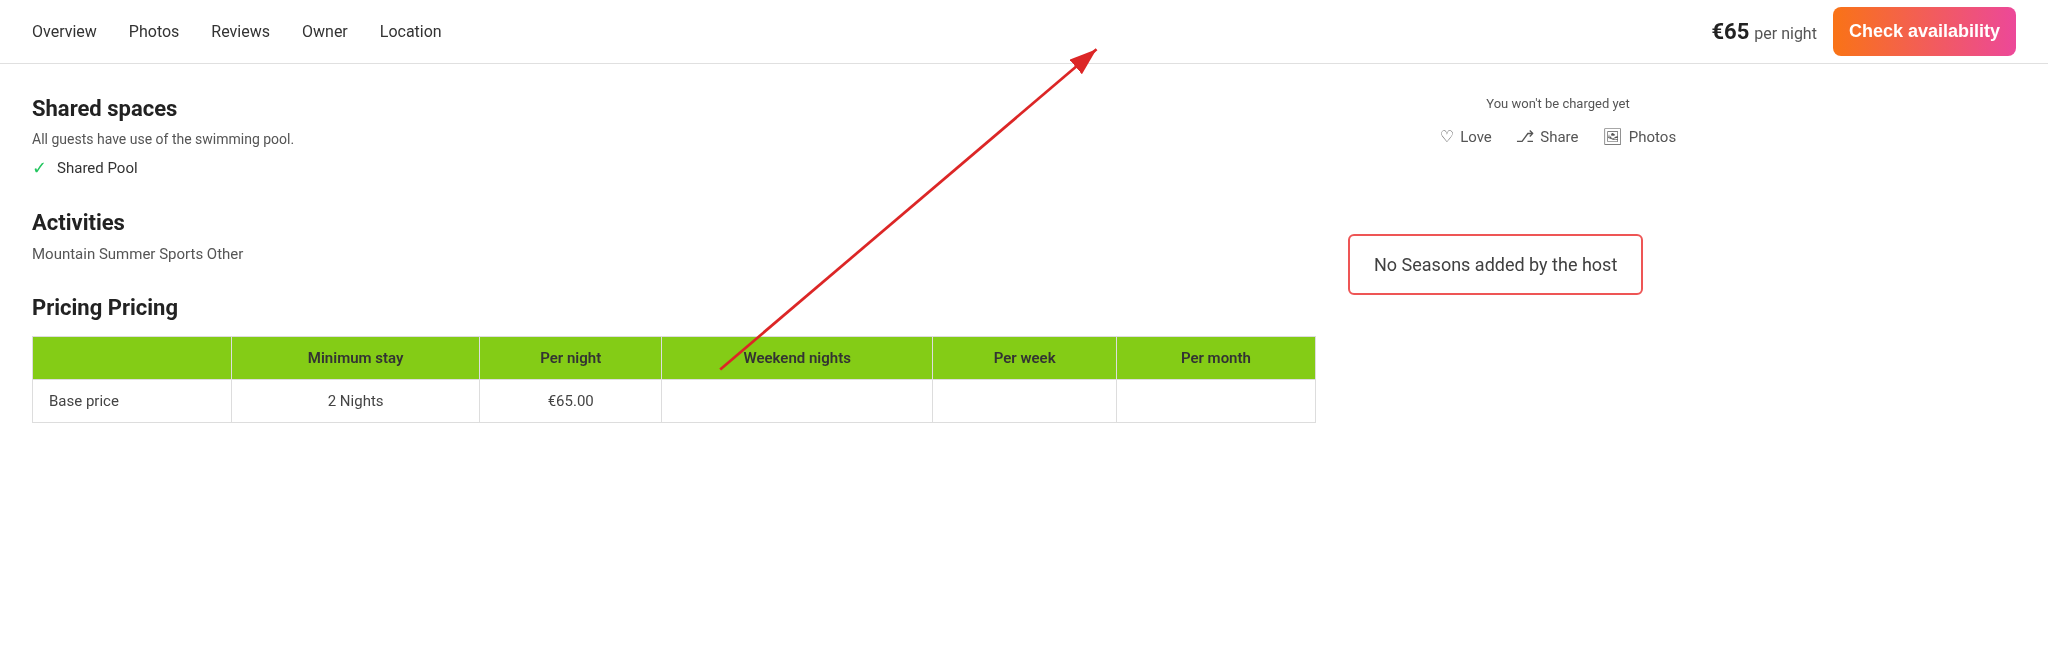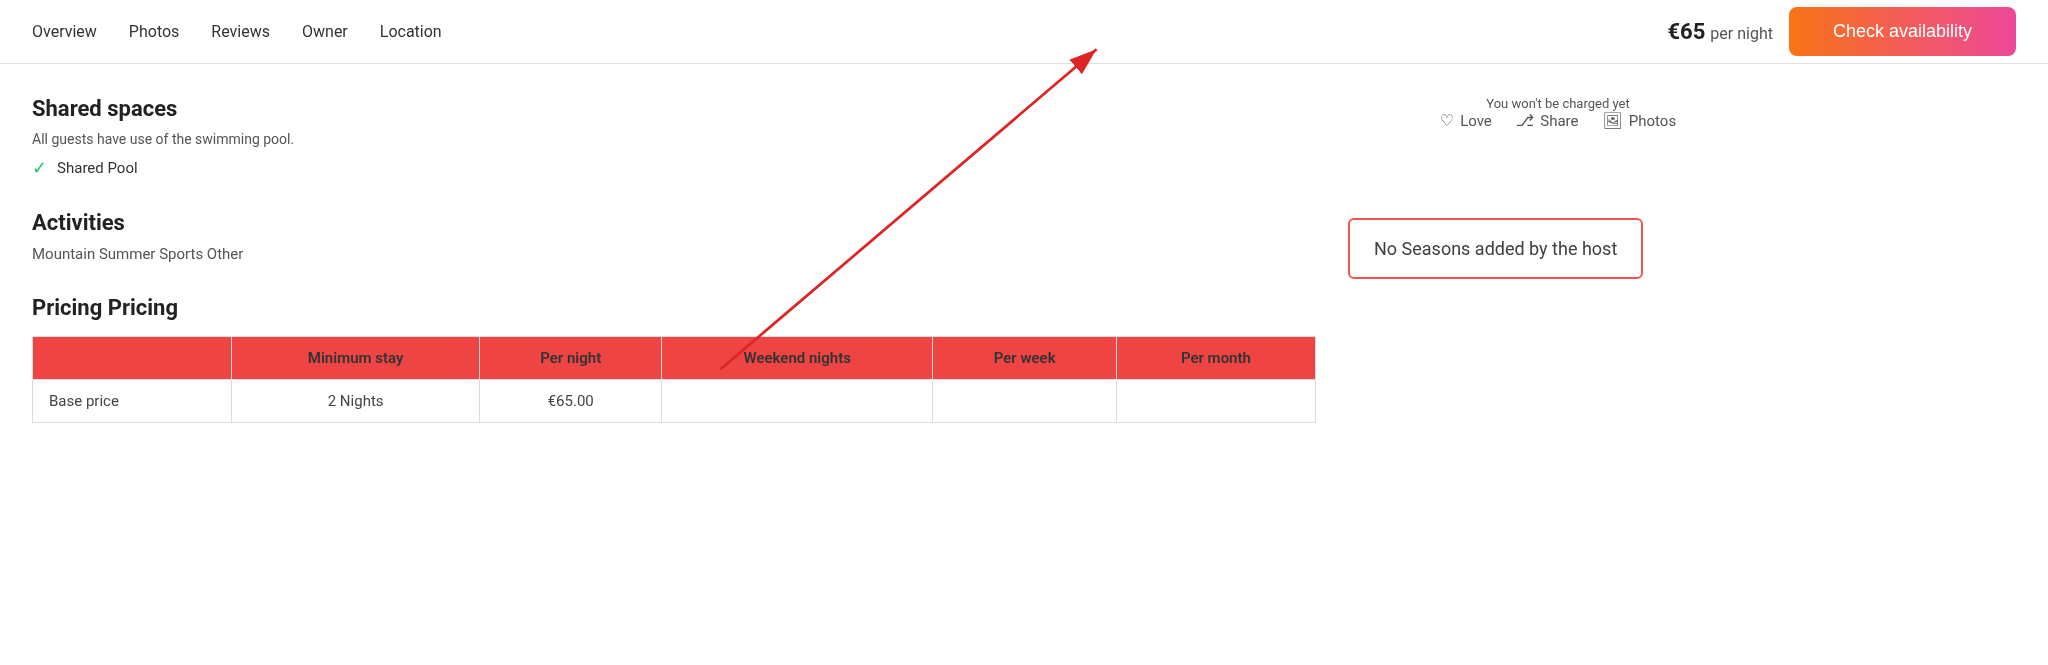--- a/index.html
+++ b/index.html
@@ -39,23 +39,23 @@
     .price-display .per-night-label {
       font-weight: 400;
       color: #555;
       font-size: 16px;
     }
     .check-availability-btn {
       background: linear-gradient(to right, #f97316, #ec4899);
       color: #fff;
       border: none;
       border-radius: 8px;
-      padding: 14px 44px;
+      padding: 14px 16px;
       font-size: 18px;
-      font-weight: 400;
+      font-weight: 700;
       cursor: pointer;
       white-space: nowrap;
     }
 
     
     .main-container {
       display: flex;
       padding: 32px 32px 0 32px;
       gap: 32px;
       max-width: 1800px;
@@ -94,41 +94,42 @@
 
     
     .pricing-table {
       width: 100%;
       border-collapse: collapse;
       border: 1px solid #ddd;
       font-size: 15px;
       margin-top: 16px;
     }
     .pricing-table th {
-      background: #ef4444;
+      background: #84cc16;
       border: 1px solid #ddd;
       padding: 12px 16px;
       font-weight: 600;
       color: #333;
       text-align: center;
     }
     .pricing-table th:first-child { text-align: left; }
     .pricing-table td {
       border: 1px solid #ddd;
       padding: 12px 16px;
       color: #444;
       text-align: center;
     }
     .pricing-table td:first-child { text-align: left; }
 
     
     .charge-notice {
       text-align: center;
       font-size: 13px;
       color: #555;
+      margin-bottom: 16px;
     }
     .action-row {
       display: flex;
       justify-content: center;
       gap: 24px;
       margin-bottom: 32px;
     }
     .action-item {
       display: flex;
       align-items: center;

